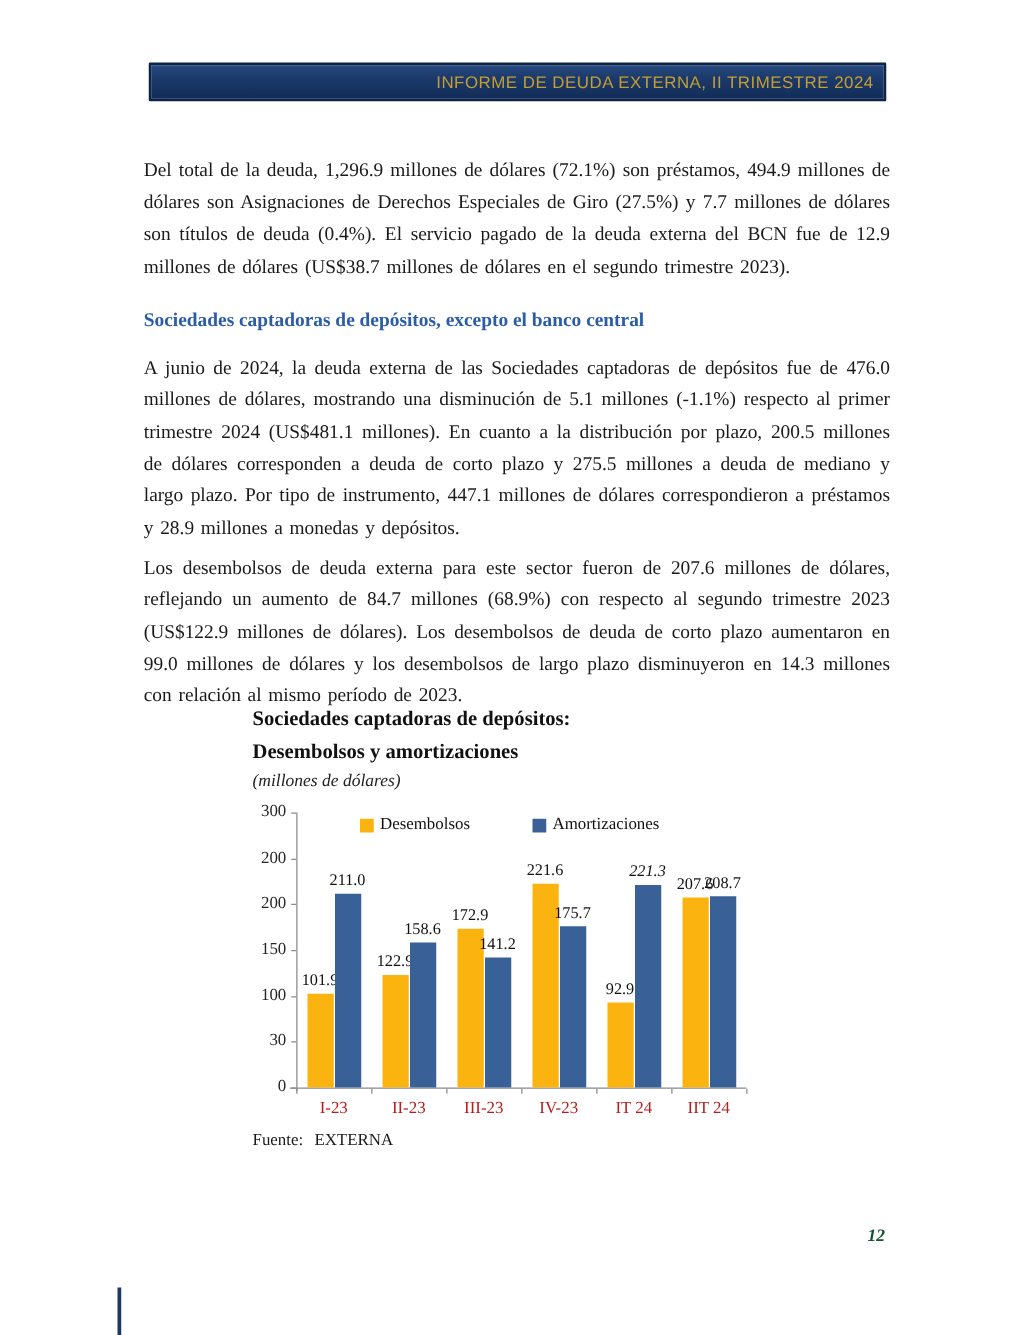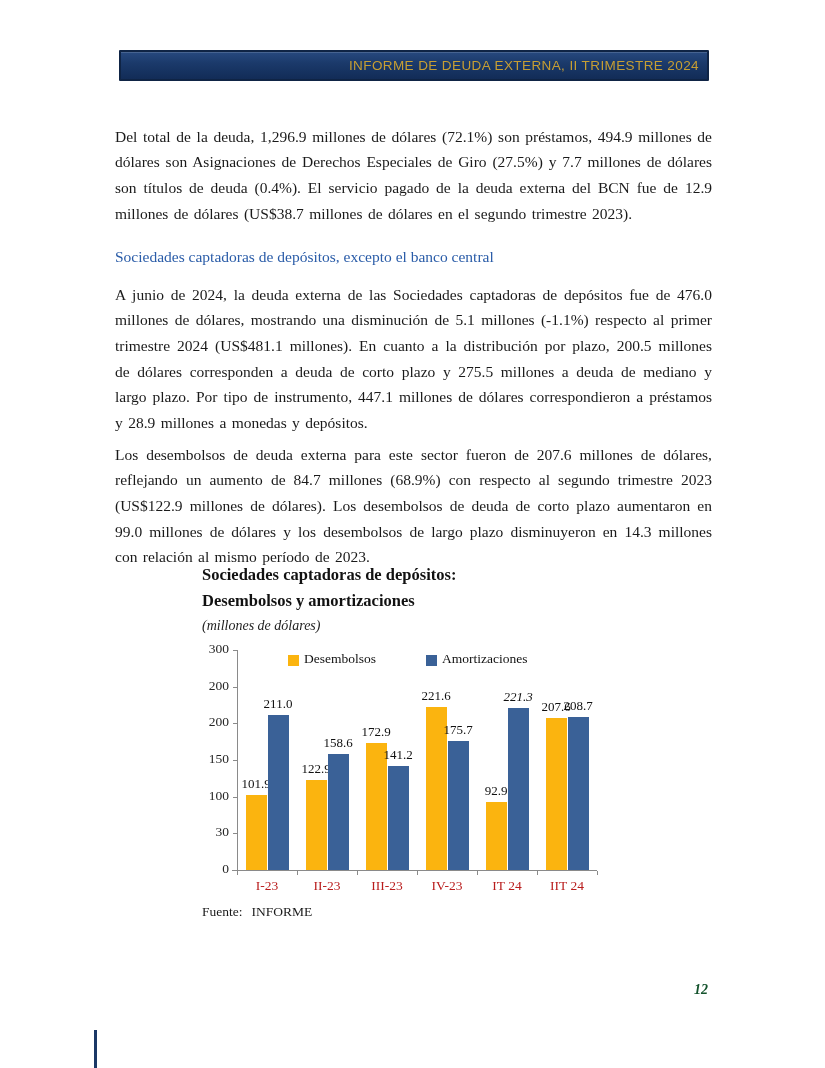--- a/index.html
+++ b/index.html
@@ -19,21 +19,21 @@
     letter-spacing:0.4px;color:#C79E33;white-space:nowrap;
   }
   .body-text{
     position:absolute;left:115px;width:597px;
     font-size:15.5px;line-height:25.7px;text-align:justify;
     word-spacing:1.5px;color:#1a1a1a;
   }
   .p1{top:108px;}
   .section-heading{
     position:absolute;left:115px;top:228px;width:597px;
-    font-size:15.5px;font-weight:normal;color:#2A5CA8;margin-top:20px;
+    font-size:15.5px;font-weight:bold;color:#2A5CA8;margin-top:20px;
   }
   .p2{top:266px;}
   .p3{top:426px;}
   .chart-wrap{position:absolute;left:200px;top:563px;width:440px;height:390px;}
   .chart-title{position:absolute;left:2px;font-size:16.5px;font-weight:bold;color:#111;white-space:nowrap;}
   .chart-title.l1{top:2px;}
   .chart-title.l2{top:28px;}
   .chart-subtitle{position:absolute;left:2px;top:55px;font-size:14px;font-style:italic;color:#222;white-space:nowrap;}
   .axis-y{position:absolute;width:1px;background:#8a8a8a;}
   .axis-x{position:absolute;height:1px;background:#8a8a8a;}
@@ -130,19 +130,19 @@
       <div class="legend-item" style="left: 88px; top: 90px;">
         <span class="legend-swatch" style="background: rgb(251, 180, 15);"></span>
         <span class="legend-text">Desembolsos</span>
       </div>
       <div class="legend-item" style="left: 226px; top: 90px;">
         <span class="legend-swatch" style="background: rgb(58, 97, 151);"></span>
         <span class="legend-text">Amortizaciones</span>
       </div>
     </div>
   <div class="source-line">
-    <span>Fuente:</span><span class="src-val">INFORME</span>
+    <span>Fuente:</span><span class="src-val">EXTERNA</span>
   </div>
 </div>
 
 <div class="page-number">12</div>
 
 <div class="bottom-mark"></div>
 
 </body></html>

